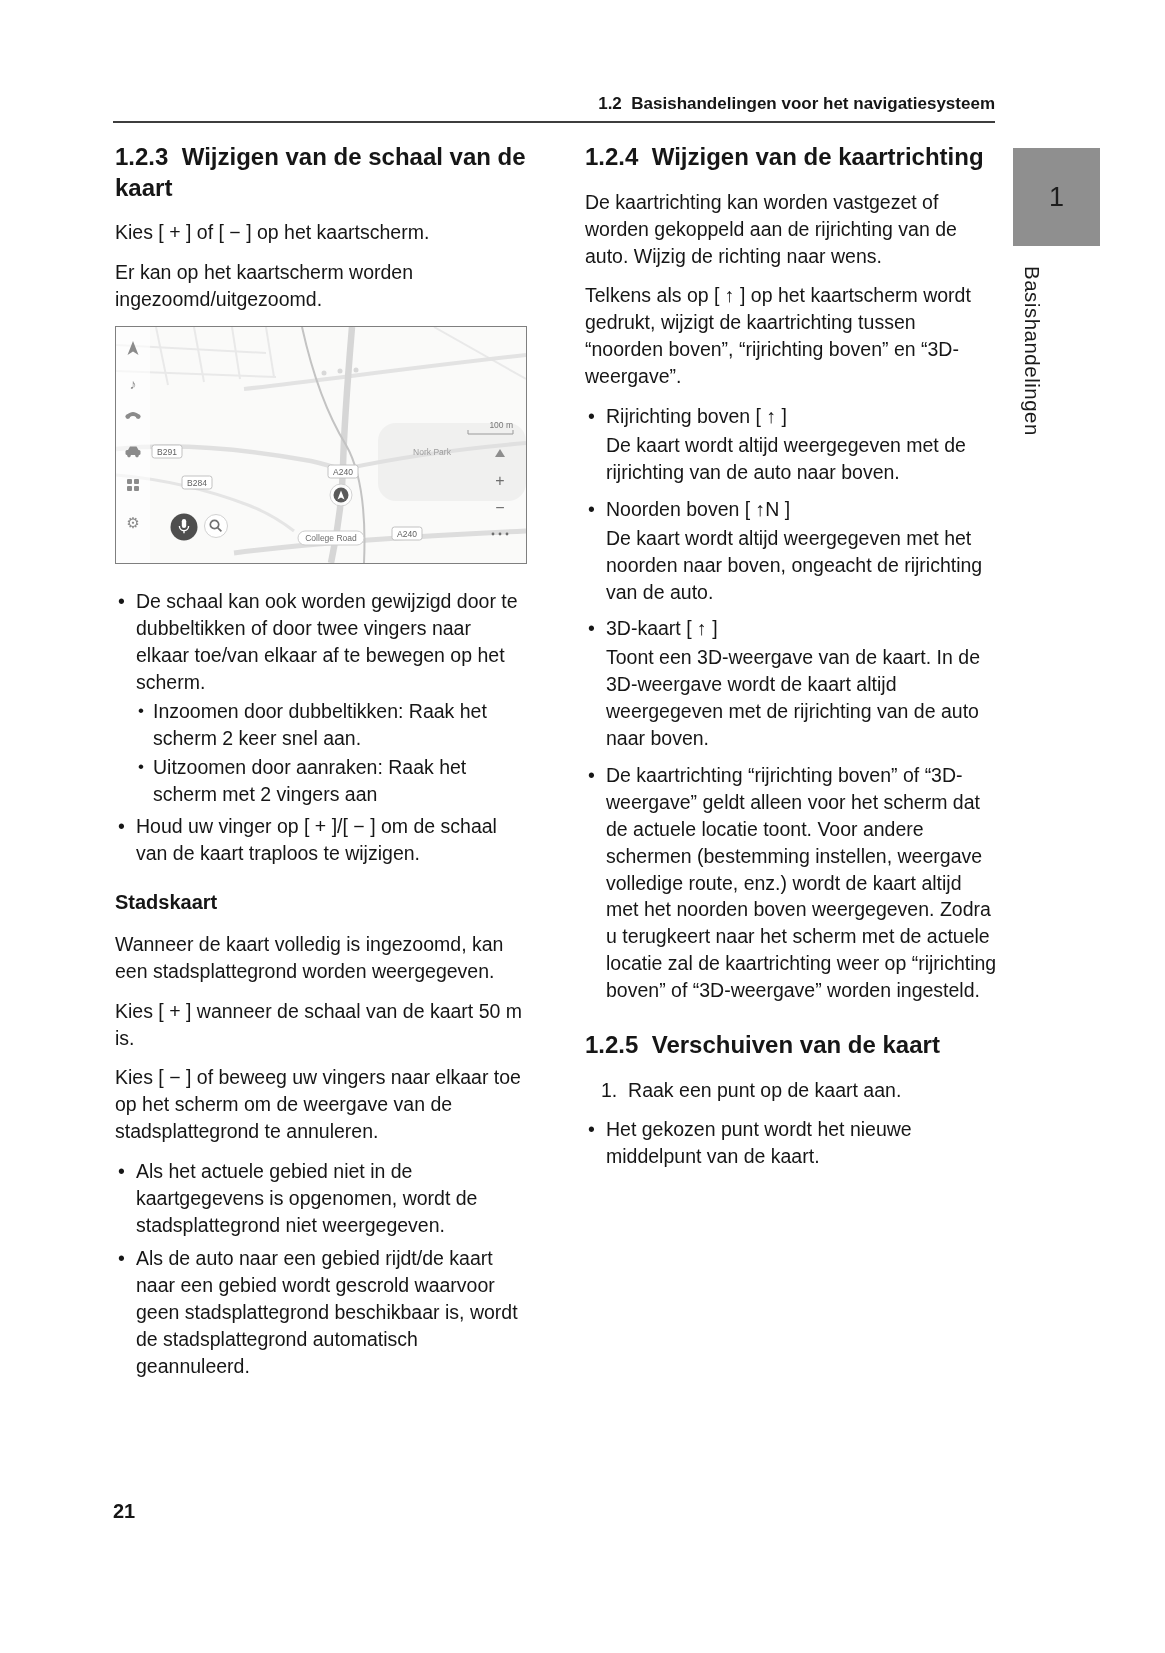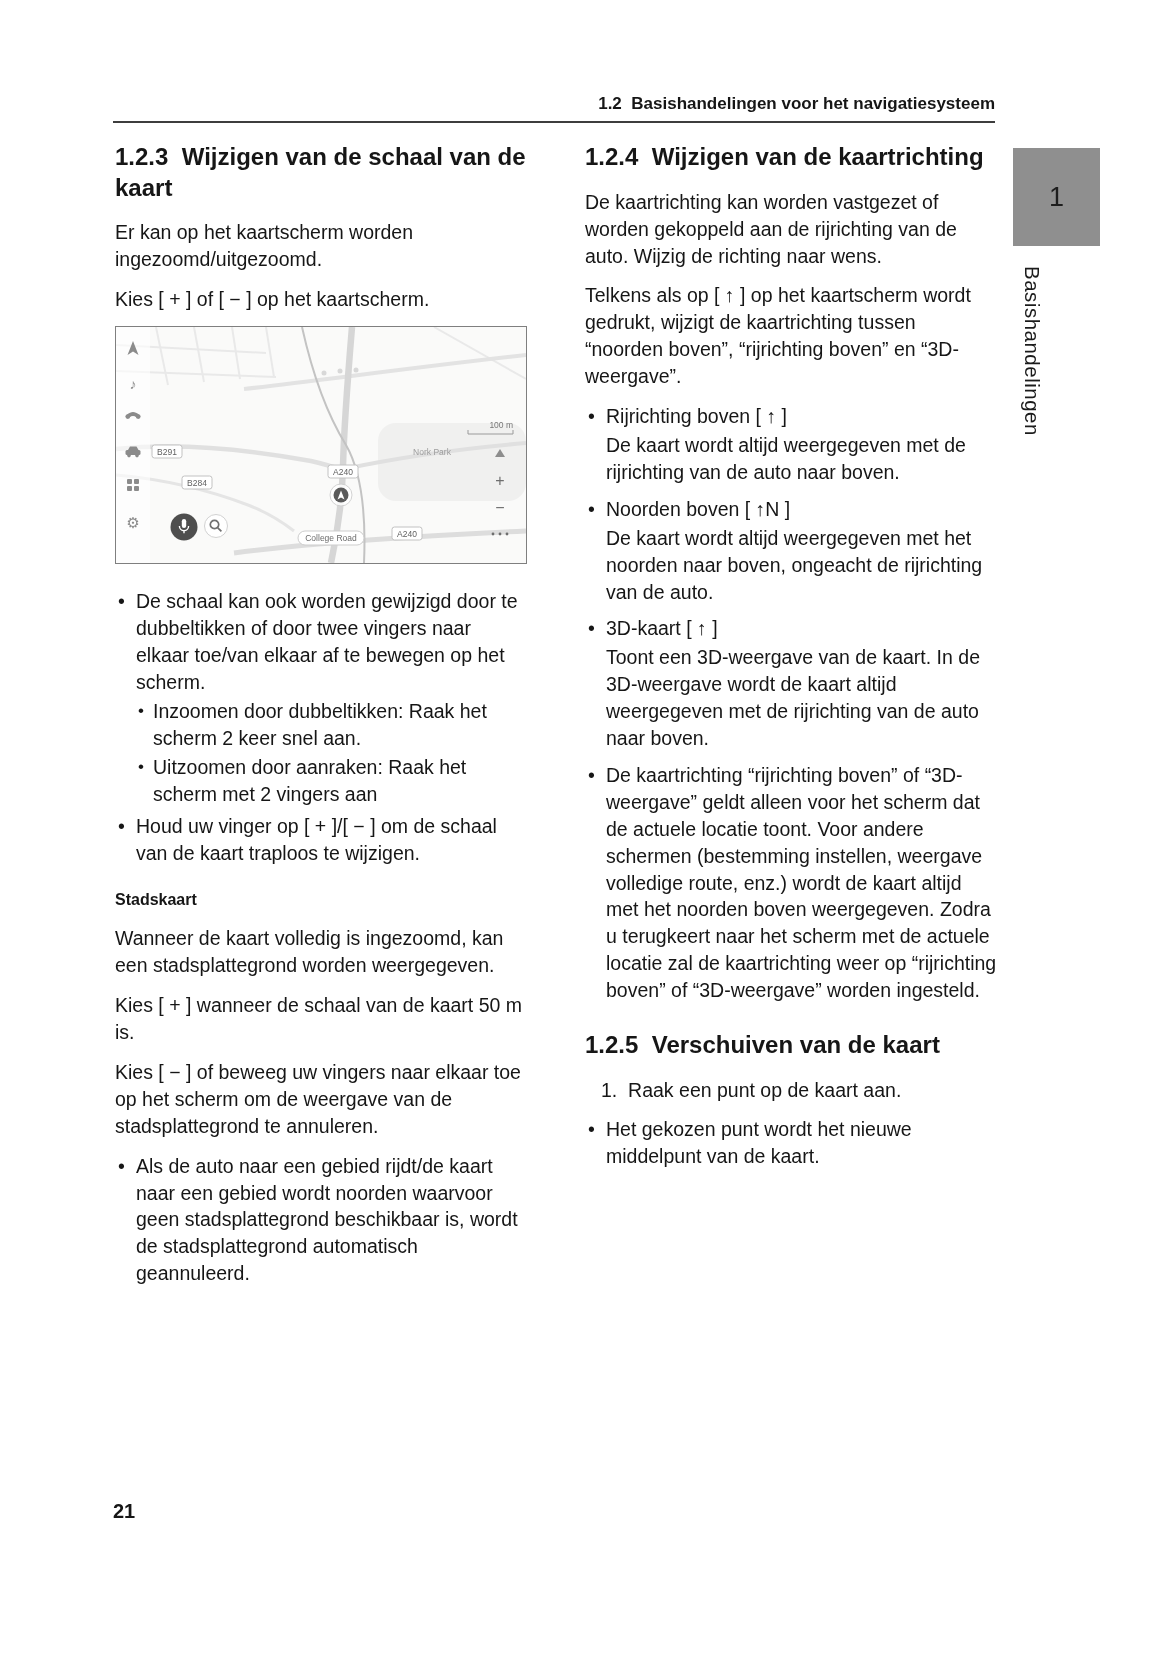--- a/index.html
+++ b/index.html
@@ -19,21 +19,21 @@
     border-top: 2px solid #3d3d3d;
   }
   .col {
     position: absolute; top: 142px; width: 412px;
     font-size: 19.5px; line-height: 1.38;
   }
   .col-left { left: 115px; }
   .col-right { left: 585px; }
   h2.sec { font-size: 24px; line-height: 1.28; font-weight: 700; margin: 0 0 16px; }
   h2.sec2 { margin-top: 26px; }
-  h3.sub { font-size: 16px; font-weight: 700; margin: 22px 0 14px; }
+  h3.sub { font-size: 20px; font-weight: 700; margin: 22px 0 14px; }
   p { margin: 0 0 13px; }
   ul.b { list-style: none; margin: 2px 0 14px; padding: 0; }
   ul.b > li { position: relative; padding-left: 21px; margin: 0 0 6px; }
   ul.b > li::before { content: "•"; position: absolute; left: 3px; top: 0; }
   ul.s { list-style: none; margin: 2px 0 0; padding: 0; }
   ul.s > li { position: relative; padding-left: 17px; margin: 0 0 2px; }
   ul.s > li::before { content: "•"; position: absolute; left: 2px; top: 1px; font-size: 17px; }
   .mode-label { margin: 0 0 2px; }
   .mode-desc { margin: 0 0 10px; }
   .step { padding-left: 16px; margin: 0 0 12px; }
@@ -57,22 +57,22 @@
   }
 </style>
 </head>
 <body>
 
 <div class="header-title">1.2&nbsp; Basishandelingen voor het navigatiesysteem</div>
 <div class="header-rule"></div>
 
 <div class="col col-left">
   <h2 class="sec">1.2.3&nbsp; Wijzigen van de schaal van de kaart</h2>
+  <p>Kies [ + ] of [ − ] op het kaartscherm.</p>
   <p>Er kan op het kaartscherm worden ingezoomd/uitgezoomd.</p>
-  <p>Kies [ + ] of [ − ] op het kaartscherm.</p>
 
   <figure class="map">
     <svg viewBox="0 0 410 236" width="410" height="236">
       <rect x="0" y="0" width="410" height="236" fill="#fafaf9"></rect>
       <rect x="262" y="96" width="148" height="78" rx="18" fill="#f0f0ef"></rect>
       <g stroke="#e9e9e9" stroke-width="2" fill="none">
         <path d="M40,0 L52,58"></path>
         <path d="M78,0 L88,55"></path>
         <path d="M116,0 L124,52"></path>
         <path d="M150,0 L158,50"></path>
@@ -185,21 +185,22 @@
     </li>
     <li>Houd uw vinger op [ + ]/[ − ] om de schaal van de kaart traploos te wijzigen.</li>
   </ul>
 
   <h3 class="sub">Stadskaart</h3>
   <p>Wanneer de kaart volledig is ingezoomd, kan een stadsplattegrond worden weergegeven.</p>
   <p>Kies [ + ] wanneer de schaal van de kaart 50 m is.</p>
   <p>Kies [ − ] of beweeg uw vingers naar elkaar toe op het scherm om de weergave van de stadsplattegrond te annuleren.</p>
 
   <ul class="b">
-    <li>Als de auto naar een gebied rijdt/de kaart naar een gebied wordt noorden waarvoor geen stadsplattegrond beschikbaar is, wordt de stadsplattegrond automatisch geannuleerd.</li>
+    <li>Als het actuele gebied niet in de kaartgegevens is opgenomen, wordt de stadsplattegrond niet weergegeven.</li>
+    <li>Als de auto naar een gebied rijdt/de kaart naar een gebied wordt gescrold waarvoor geen stadsplattegrond beschikbaar is, wordt de stadsplattegrond automatisch geannuleerd.</li>
   </ul>
 </div>
 
 <div class="col col-right">
   <h2 class="sec">1.2.4&nbsp; Wijzigen van de kaartrichting</h2>
   <p>De kaartrichting kan worden vastgezet of worden gekoppeld aan de rijrichting van de auto. Wijzig de richting naar wens.</p>
   <p>Telkens als op [ ↑ ] op het kaartscherm wordt gedrukt, wijzigt de kaartrichting tussen “noorden boven”, “rijrichting boven” en “3D-weergave”.</p>
 
   <ul class="b">
     <li>

